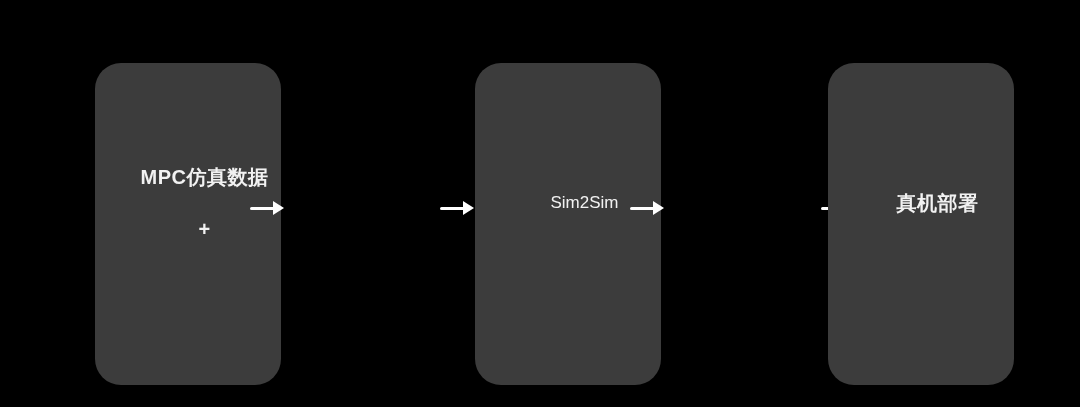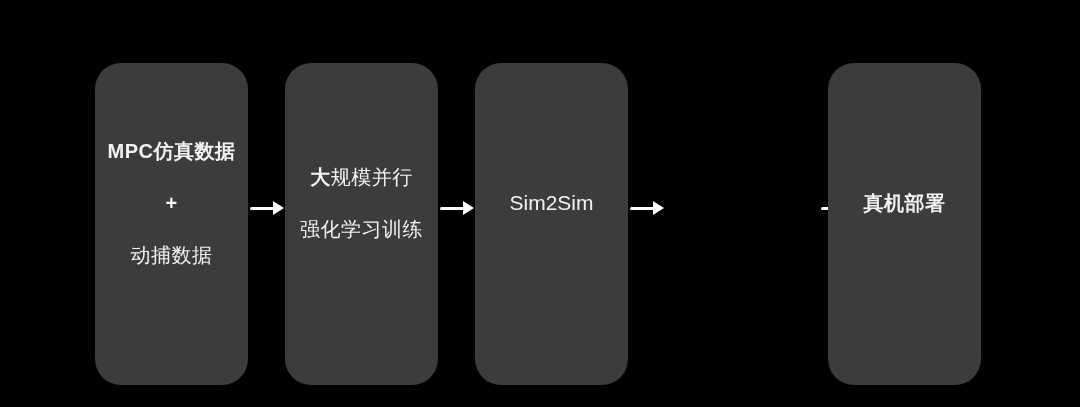--- a/index.html
+++ b/index.html
@@ -14,38 +14,39 @@
   .node {
     position: absolute;
     top: 63px;
     width: 153px;
     height: 322px;
     background: #3c3c3c;
     border-radius: 26px;
     display: flex;
     align-items: center;
     justify-content: center;
+    padding-left: 33px;
   }
   .node-content {
     position: relative;
     top: -21px;
     display: flex;
     flex-direction: column;
     align-items: center;
     gap: 24px;
     text-align: center;
   }
   .line {
     color: #f2f2f2;
     font-size: 20px;
     line-height: 28px;
     letter-spacing: 0.5px;
     white-space: nowrap;
   }
-  .line.en { font-size: 21px; letter-spacing: 0; }
+  .line.en { font-size: 17px; letter-spacing: 0; }
   .b { font-weight: bold; }
   .arrow {
     position: absolute;
     top: 201px;
     width: 34px;
     height: 14px;
   }
   .arrow .shaft {
     position: absolute;
     left: 0;
@@ -68,35 +69,28 @@
 </style>
 </head>
 <body>
 
 <div class="canvas">
 
   <div class="node" style="left:95px">
     <div class="node-content">
       <div class="line"><span class="b">MPC仿真数据</span><span></span></div>
       <div class="line"><span class="b">+</span><span></span></div>
-      <div class="line"><span class="b"></span><span>动捕数据</span></div>
     </div>
   </div>
 
   <div class="arrow" style="left:250px">
     <div class="shaft"></div>
     <div class="head"></div>
   </div>
 
-  <div class="node" style="left:285px">
-    <div class="node-content">
-      <div class="line"><span class="b">大</span><span>规模并行</span></div>
-      <div class="line"><span class="b"></span><span>强化学习训练</span></div>
-    </div>
-  </div>
 
   <div class="arrow" style="left:440px">
     <div class="shaft"></div>
     <div class="head"></div>
   </div>
 
   <div class="node" style="left:475px">
     <div class="node-content">
       <div class="line en"><span class="b"></span><span>Sim2Sim</span></div>
     </div>

